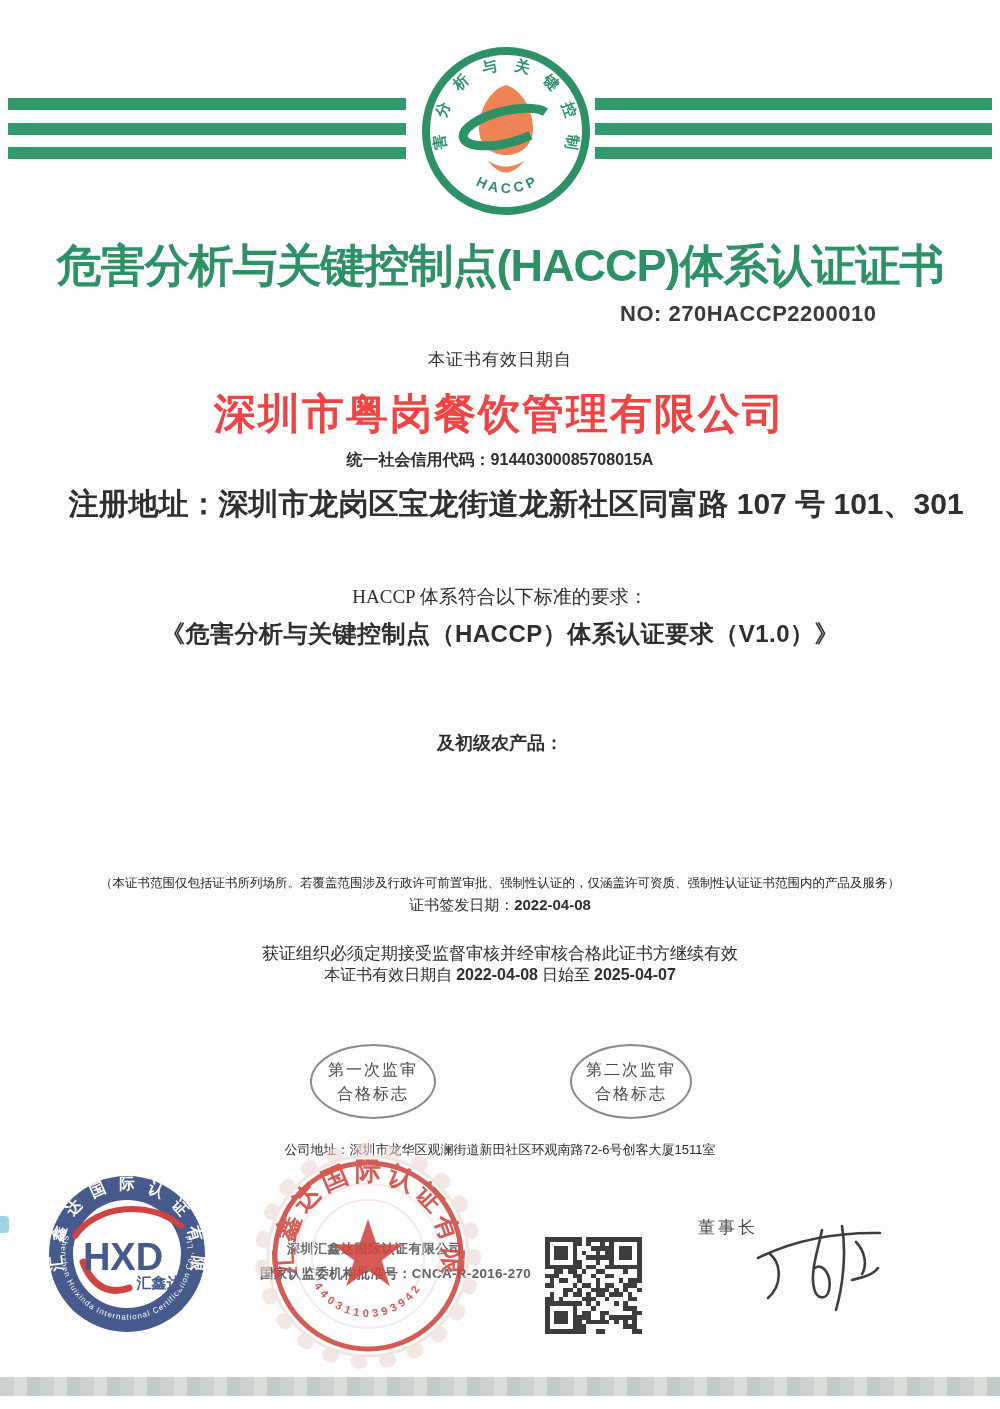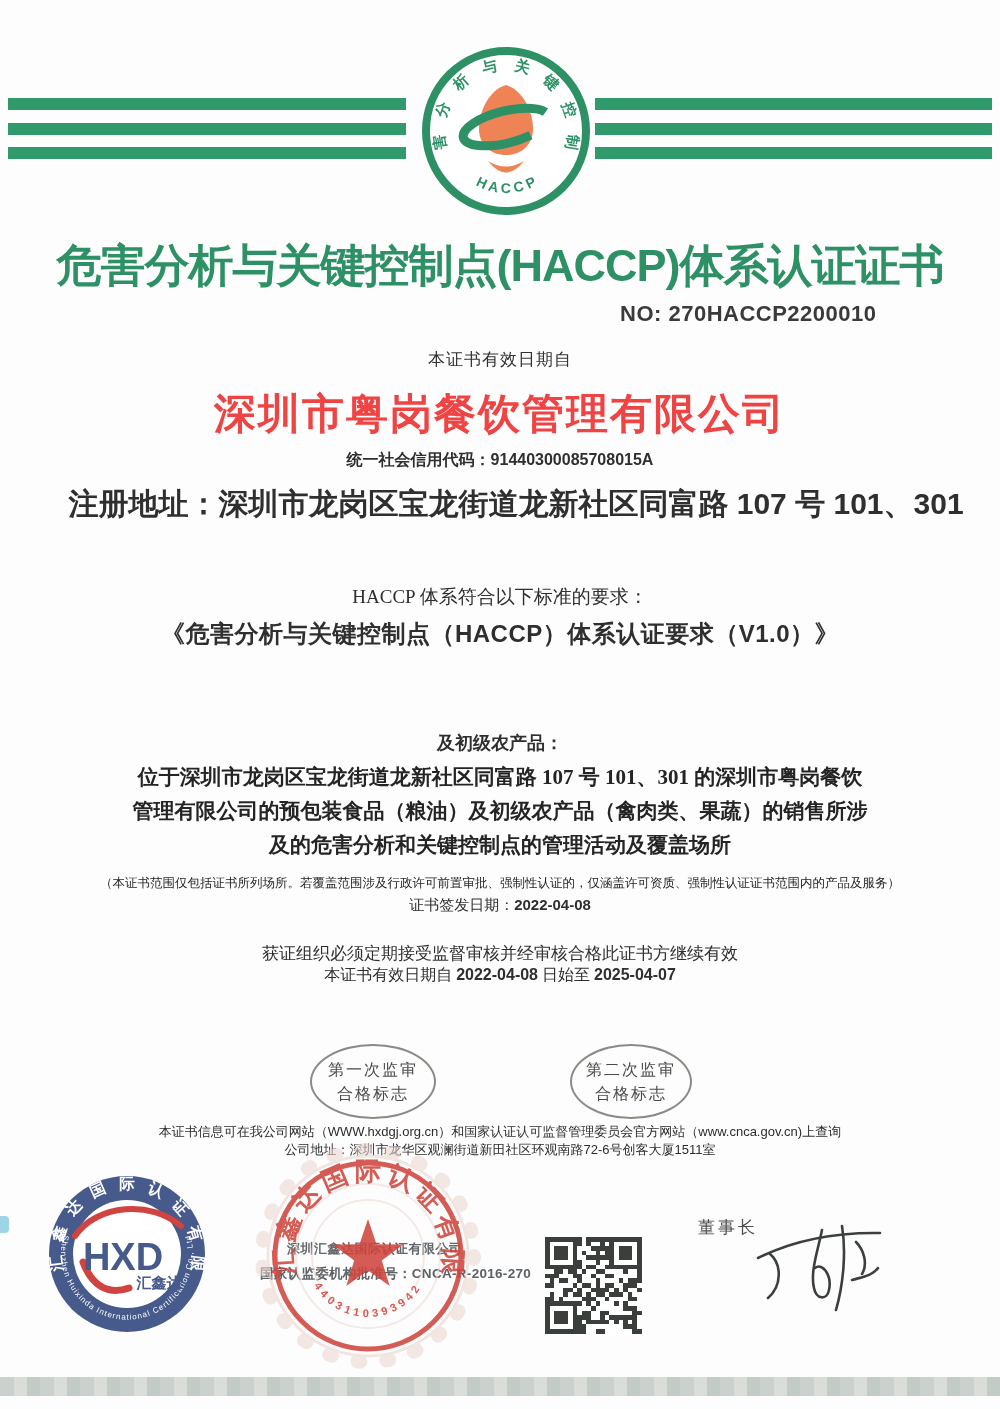--- a/index.html
+++ b/index.html
@@ -77,25 +77,20 @@
     <span>统一社会信用代码：</span><span>91440300085708015A</span>
   </div>
   <div class="abs ctr regaddr">
     <span>注册地址：</span><span>深圳市龙岗区宝龙街道龙新社区同富路 107 号 101、301</span>
   </div>
 
   <div class="abs ctr stdintro">HACCP 体系符合以下标准的要求：</div>
   <div class="abs ctr stdname">《危害分析与关键控制点（HACCP）体系认证要求（V1.0）》</div>
 
   <div class="abs ctr scopelabel">及初级农产品：</div>
-  <div class="abs ctr scopebody">
-    <div>位于深圳市龙岗区宝龙街道龙新社区同富路 107 号 101、301 的深圳市粤岗餐饮</div>
-    <div>管理有限公司的预包装食品（粮油）及初级农产品（禽肉类、果蔬）的销售所涉</div>
-    <div>及的危害分析和关键控制点的管理活动及覆盖场所</div>
-  </div>
   <div class="abs ctr note">（本证书范围仅包括证书所列场所。若覆盖范围涉及行政许可前置审批、强制性认证的，仅涵盖许可资质、强制性认证证书范围内的产品及服务）</div>
 
   <div class="abs ctr issue">
     <span>证书签发日期：</span><span class="bolddate">2022-04-08</span>
   </div>
   <div class="abs ctr valid">
     <span>本证书有效日期自 </span><span class="bolddate" style="font-size:16px">2022-04-08</span><span> 日始至 </span><span class="bolddate" style="font-size:16px">2025-04-07</span>
   </div>
   <div class="abs ctr superv">获证组织必须定期接受监督审核并经审核合格此证书方继续有效</div>
 
@@ -105,21 +100,20 @@
       <div>合格标志</div>
     </div>
   </div>
   <div class="oval" style="left:570px;top:1044px;width:118px;height:71px;">
     <div>
       <div>第二次监审</div>
       <div>合格标志</div>
     </div>
   </div>
 
-  <div class="abs ctr infoline">本证书信息可在我公司网站（WWW.hxdgj.org.cn）和国家认证认可监督管理委员会官方网站（www.cnca.gov.cn)上查询</div>
   <div class="abs ctr infoline2">公司地址：深圳市龙华区观澜街道新田社区环观南路72-6号创客大厦1511室</div>
 
   <svg style="left:47px;top:1174px;" width="160" height="160" viewBox="0 0 160 160">
     <circle cx="80" cy="80" r="78" fill="#475a8c"></circle>
     <circle cx="80" cy="80" r="54" fill="#ffffff"></circle>
     <defs>
       <path id="xTop" d="M 19,106 A 66,66 0 1 1 141,106"></path>
       <path id="xBot" d="M 18,57 A 66,66 0 1 0 142,57"></path>
     </defs>
     <text font-size="15.5" font-weight="bold" fill="#ffffff" font-family="Liberation Sans, sans-serif">

